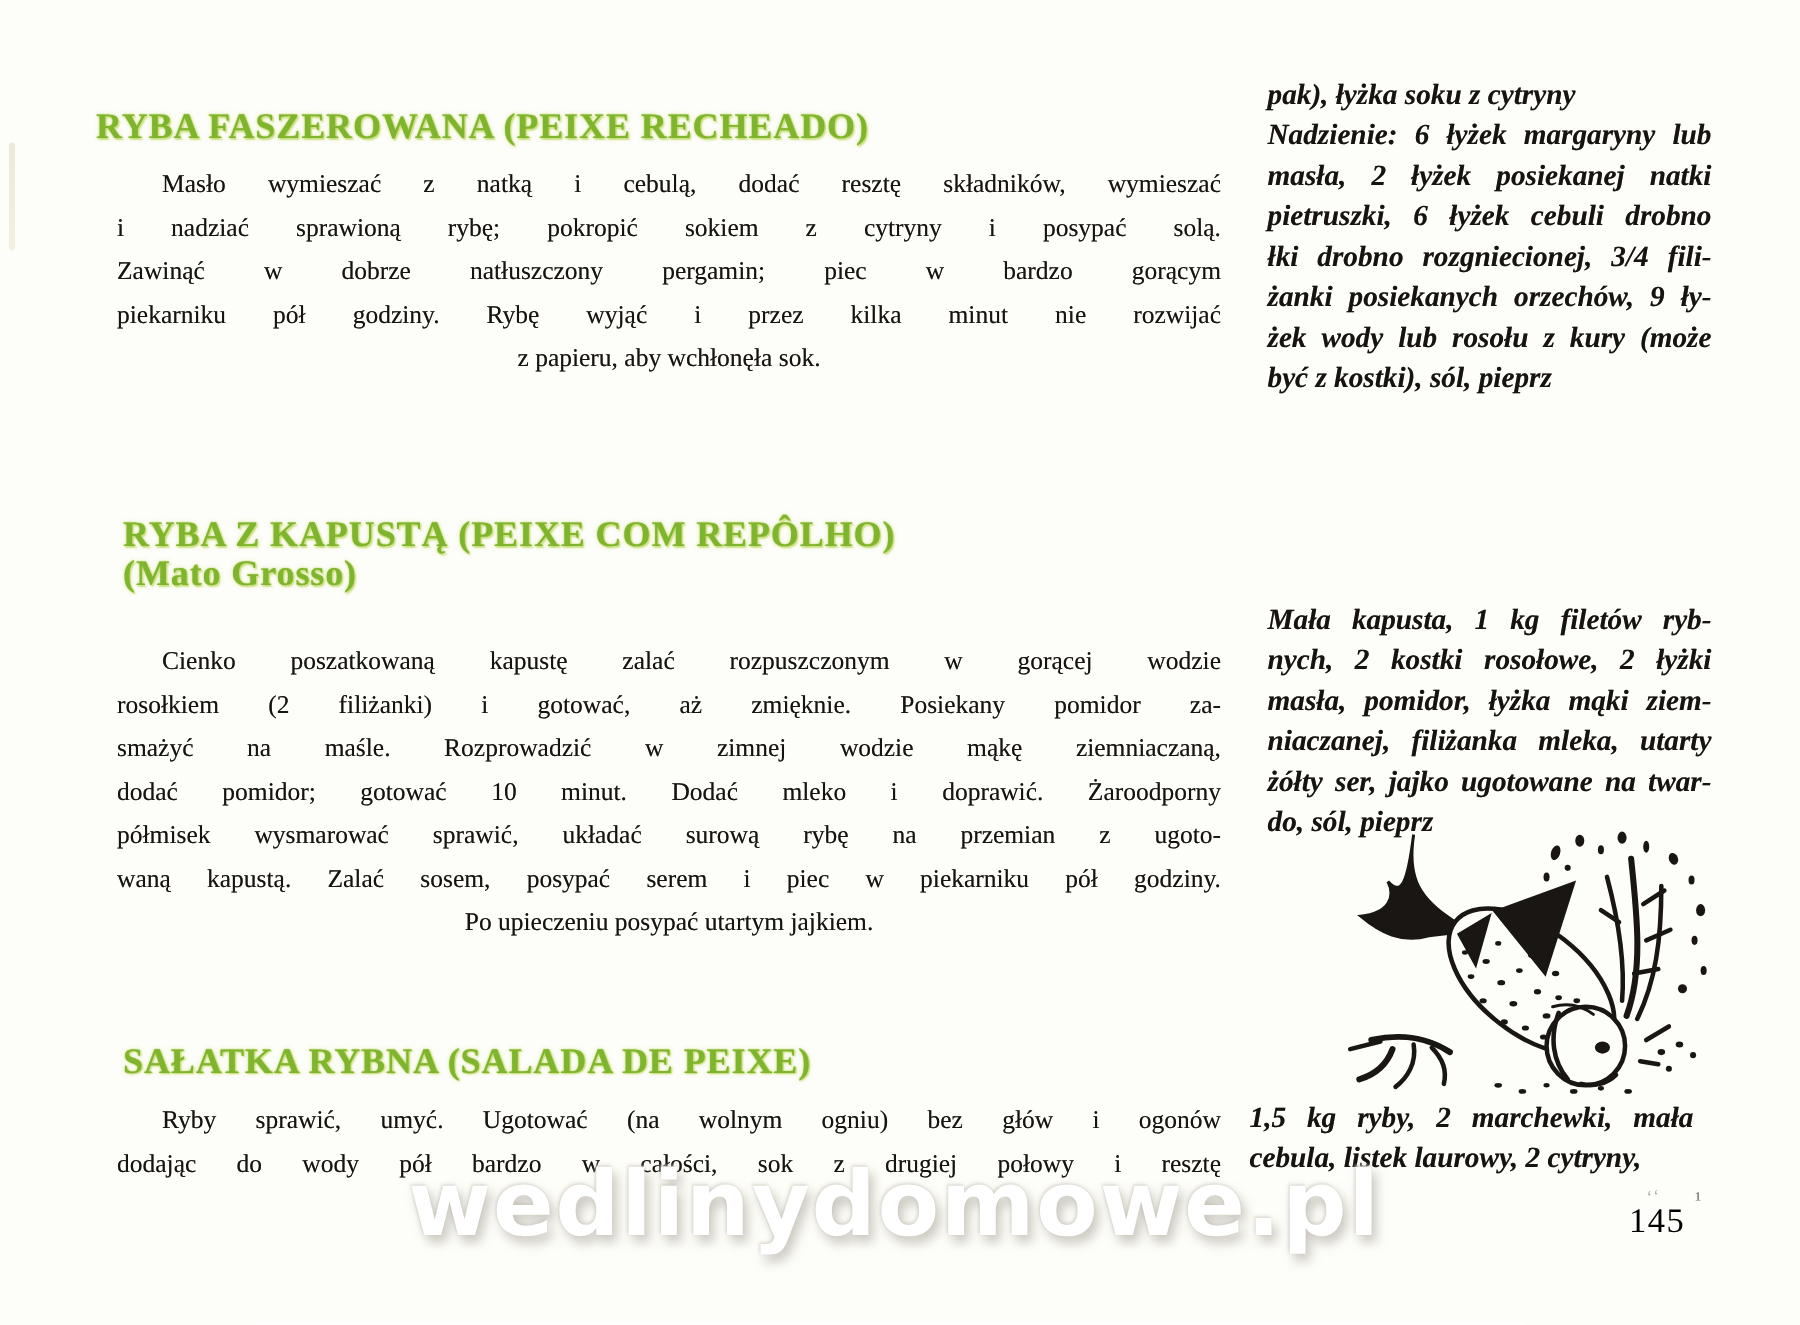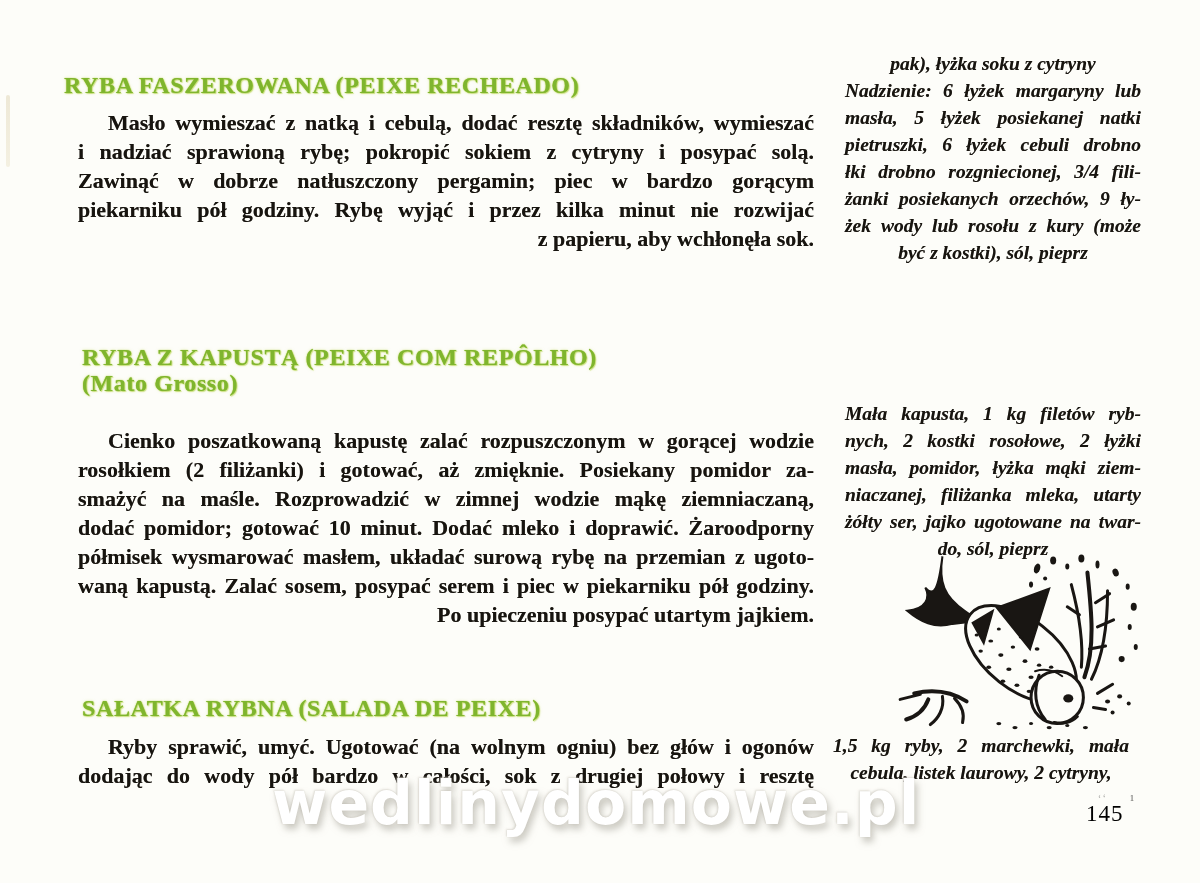--- a/index.html
+++ b/index.html
@@ -16,36 +16,35 @@
     font-size:24px;
     line-height:26px;
     letter-spacing:0.6px;
     color:#7fb52e;
     text-shadow:0 0 1px #a6c842, 1px 1px 1px rgba(186,214,84,.65), 0 0 3px rgba(200,222,100,.5);
   }
   .heading .sub{display:block;}
   
   .body-block{
     position:absolute;width:736px;
-    font-size:22px;line-height:29px;
+    font-size:17px;line-height:29px;
     text-shadow:0 0 .4px rgba(20,16,10,.55);
-    font-weight:bold;
   }
   .body-block .line{text-align:justify;text-align-last:justify;}
-  .body-block .line.nj{text-align:right;text-align-last:auto;}
+  .body-block .line.nj{text-align:center;text-align-last:auto;}
   .body-block .line:first-child{text-indent:30px;}
   
   .ing-block{
     position:absolute;width:296px;
     font-style:italic;font-weight:600;
     font-size:19.5px;line-height:27px;
     text-shadow:0 0 .4px rgba(20,16,10,.5);
   }
   .ing-block .line{text-align:justify;text-align-last:justify;}
-  .ing-block .line.nj{text-align:center;text-align-last:auto;font-style:italic;}
+  .ing-block .line.nj{text-align:left;text-align-last:auto;font-style:italic;}
   
   .watermark{
     position:absolute;left:272px;top:768px;z-index:6;
     font-family:"DejaVu Sans", sans-serif;
     font-weight:700;font-size:60px;letter-spacing:1px;
     color:#ffffff;
     text-shadow:0 0 1px rgba(205,202,192,.95), 3px 5px 7px rgba(158,154,144,.55), -1px -1px 2px rgba(215,212,204,.6);
   }
   
   .pagenum{
@@ -81,38 +80,38 @@
   <div class="body-block" style="left:78px;top:108px;">
       <div class="line">Masło wymieszać z natką i cebulą, dodać resztę składników, wymieszać</div>
       <div class="line">i nadziać sprawioną rybę; pokropić sokiem z cytryny i posypać solą.</div>
       <div class="line">Zawinąć w dobrze natłuszczony pergamin; piec w bardzo gorącym</div>
       <div class="line">piekarniku pół godziny. Rybę wyjąć i przez kilka minut nie rozwijać</div>
       <div class="line nj">z papieru, aby wchłonęła sok.</div>
     </div>
   <div class="ing-block" style="left:845px;top:50px;">
       <div class="line nj">pak), łyżka soku z cytryny</div>
       <div class="line">Nadzienie: 6 łyżek margaryny lub</div>
-      <div class="line">masła, 5 łyżek posiekanej natki</div>
+      <div class="line">masła, 2 łyżek posiekanej natki</div>
       <div class="line">pietruszki, 6 łyżek cebuli drobno</div>
       <div class="line">łki drobno rozgniecionej, 3/4 fili-</div>
       <div class="line">żanki posiekanych orzechów, 9 ły-</div>
       <div class="line">żek wody lub rosołu z kury (może</div>
       <div class="line nj">być z kostki), sól, pieprz</div>
     </div>
 
   <h2 class="heading" style="left:82px;top:324px;">
     <span>RYBA Z KAPUSTĄ (PEIXE COM REPÔLHO)</span>
     <span class="sub">(Mato Grosso)</span>
   </h2>
   <div class="body-block" style="left:78px;top:400px;margin-top:26px;">
       <div class="line">Cienko poszatkowaną kapustę zalać rozpuszczonym w gorącej wodzie</div>
       <div class="line">rosołkiem (2 filiżanki) i gotować, aż zmięknie. Posiekany pomidor za-</div>
       <div class="line">smażyć na maśle. Rozprowadzić w zimnej wodzie mąkę ziemniaczaną,</div>
       <div class="line">dodać pomidor; gotować 10 minut. Dodać mleko i doprawić. Żaroodporny</div>
-      <div class="line">półmisek wysmarować masłem, układać surową rybę na przemian z ugoto-</div>
+      <div class="line">półmisek wysmarować sprawić, układać surową rybę na przemian z ugoto-</div>
       <div class="line">waną kapustą. Zalać sosem, posypać serem i piec w piekarniku pół godziny.</div>
       <div class="line nj">Po upieczeniu posypać utartym jajkiem.</div>
     </div>
   <div class="ing-block" style="left:845px;top:400px;">
       <div class="line">Mała kapusta, 1 kg filetów ryb-</div>
       <div class="line">nych, 2 kostki rosołowe, 2 łyżki</div>
       <div class="line">masła, pomidor, łyżka mąki ziem-</div>
       <div class="line">niaczanej, filiżanka mleka, utarty</div>
       <div class="line">żółty ser, jajko ugotowane na twar-</div>
       <div class="line nj">do, sól, pieprz</div>

